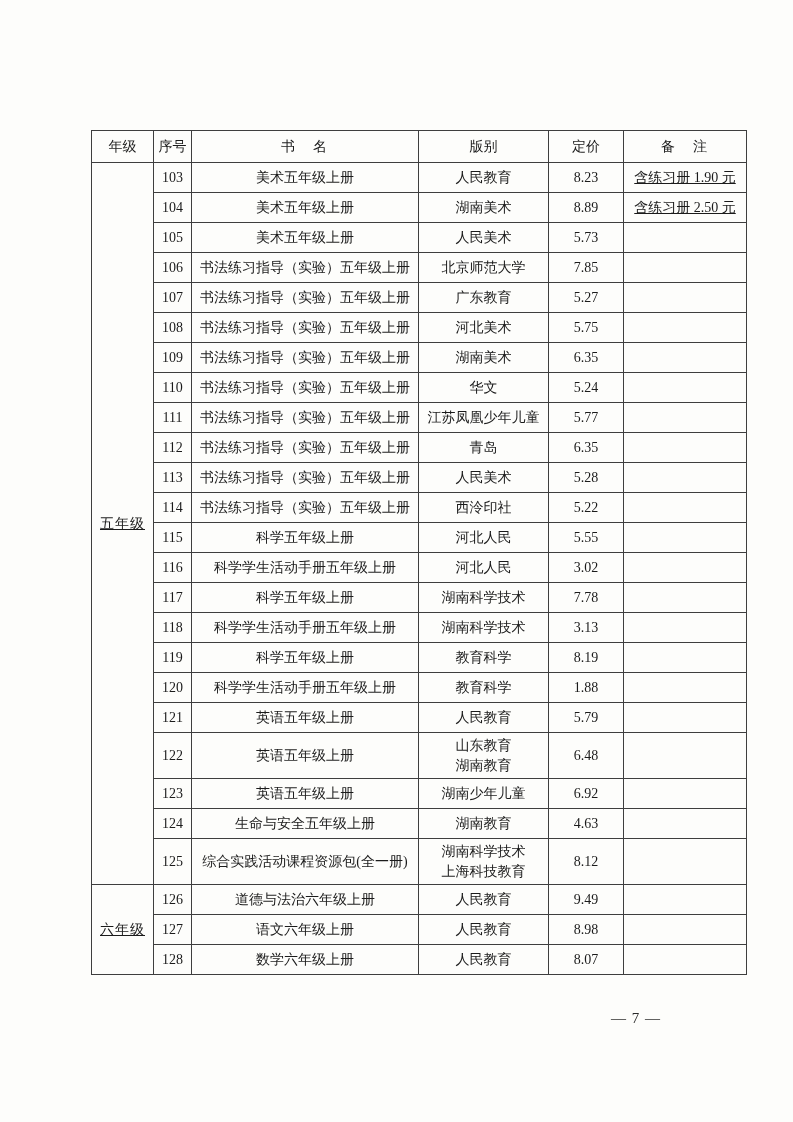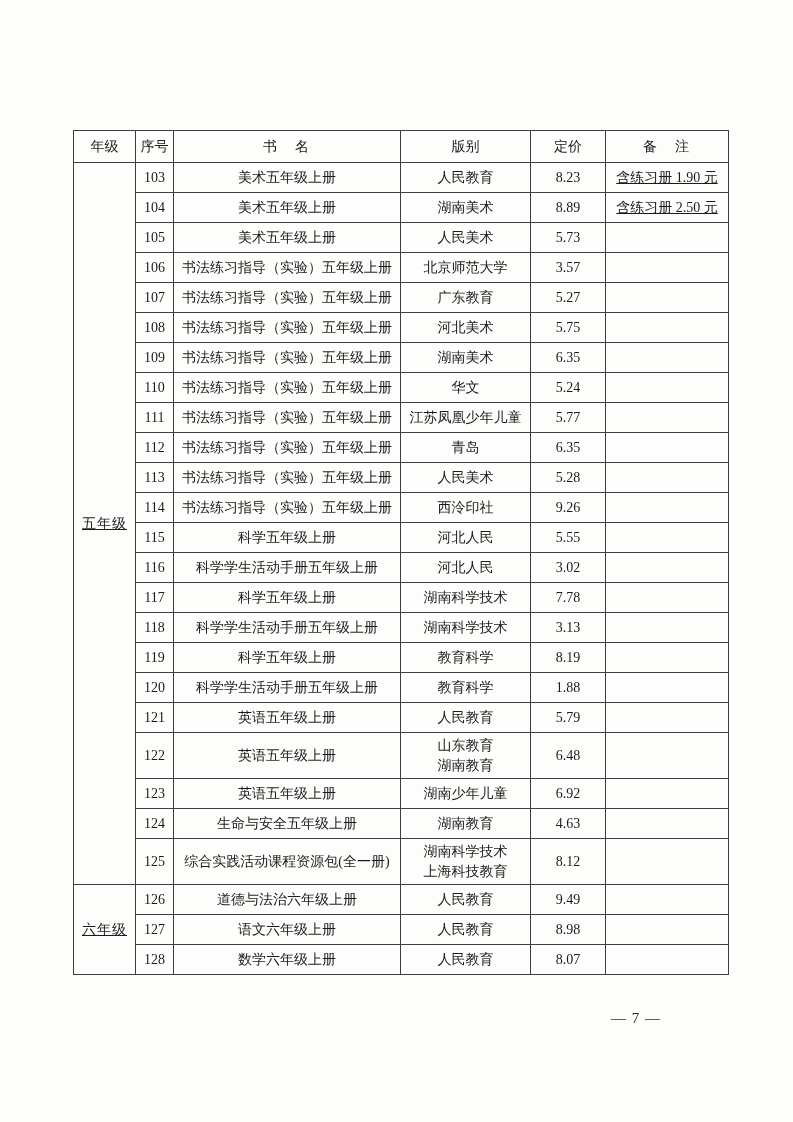--- a/index.html
+++ b/index.html
@@ -7,21 +7,21 @@
     width: 793px; height: 1122px;
     background: #fdfdfb;
     position: relative;
     font-family: "Liberation Serif", "DejaVu Serif", serif;
     color: #1b1b1b;
     -webkit-font-smoothing: antialiased;
   }
   .page { position: absolute; inset: 0; }
   table.book-table {
     position: absolute;
-    left: 73px; top: 130px;
+    left: 91px; top: 130px;
     width: 655px;
     border-collapse: collapse;
     table-layout: fixed;
     border: 1.5px solid #3a3a3a;
   }
   .book-table th, .book-table td {
     border: 1px solid #3e3e3e;
     font-size: 14px;
     font-weight: normal;
     padding: 2px 3px;
@@ -91,21 +91,21 @@
         <td class="c-serial">105</td>
         <td class="c-book">美术五年级上册</td>
         <td class="c-edition">人民美术</td>
         <td class="c-price">5.73</td>
         <td class="c-note"></td>
       </tr>
       <tr>
         <td class="c-serial">106</td>
         <td class="c-book">书法练习指导（实验）五年级上册</td>
         <td class="c-edition">北京师范大学</td>
-        <td class="c-price">3.57</td>
+        <td class="c-price">7.85</td>
         <td class="c-note"></td>
       </tr>
       <tr>
         <td class="c-serial">107</td>
         <td class="c-book">书法练习指导（实验）五年级上册</td>
         <td class="c-edition">广东教育</td>
         <td class="c-price">5.27</td>
         <td class="c-note"></td>
       </tr>
       <tr>
@@ -147,21 +147,21 @@
         <td class="c-serial">113</td>
         <td class="c-book">书法练习指导（实验）五年级上册</td>
         <td class="c-edition">人民美术</td>
         <td class="c-price">5.28</td>
         <td class="c-note"></td>
       </tr>
       <tr>
         <td class="c-serial">114</td>
         <td class="c-book">书法练习指导（实验）五年级上册</td>
         <td class="c-edition">西泠印社</td>
-        <td class="c-price">9.26</td>
+        <td class="c-price">5.22</td>
         <td class="c-note"></td>
       </tr>
       <tr>
         <td class="c-serial">115</td>
         <td class="c-book">科学五年级上册</td>
         <td class="c-edition">河北人民</td>
         <td class="c-price">5.55</td>
         <td class="c-note"></td>
       </tr>
       <tr>

